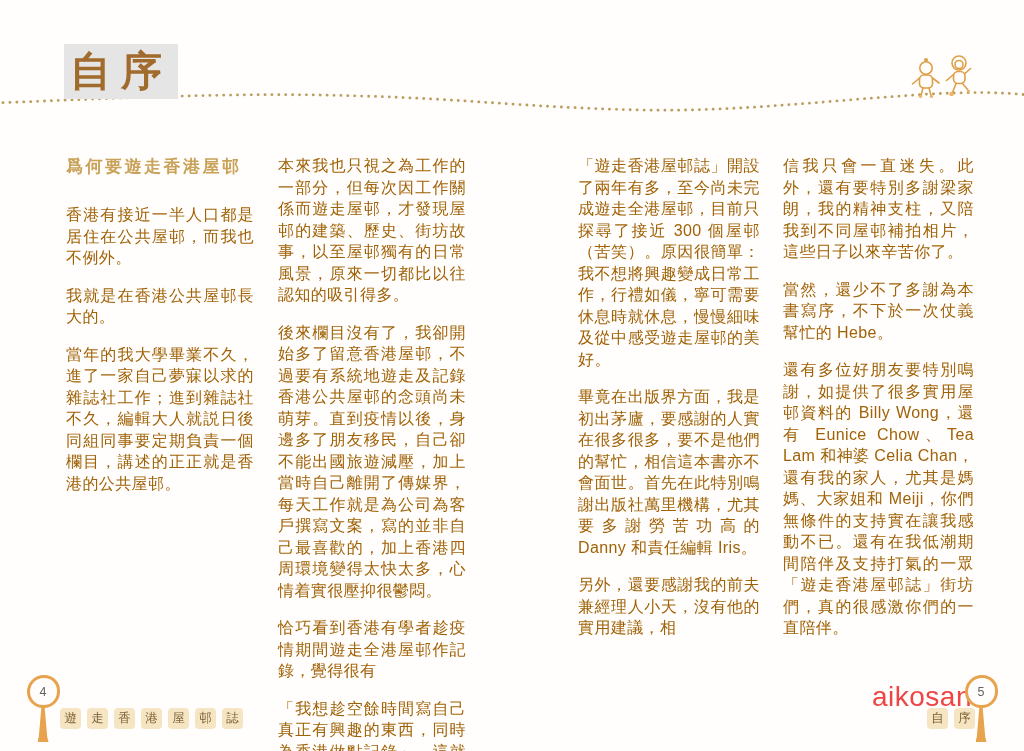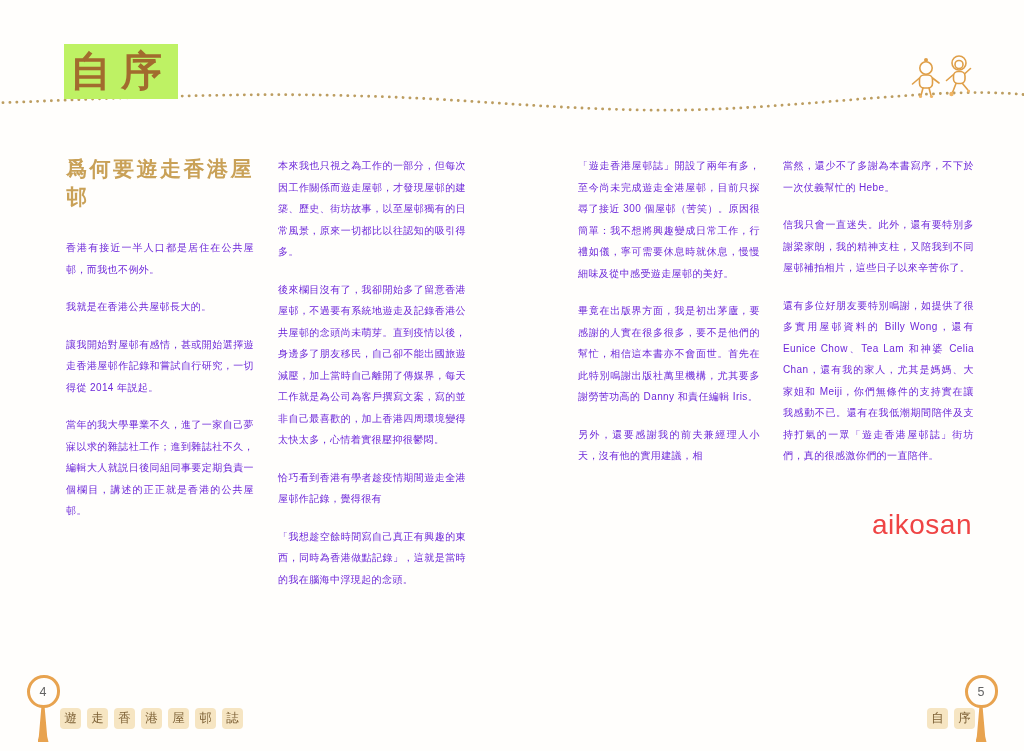--- a/index.html
+++ b/index.html
@@ -6,37 +6,37 @@
   .spread{
     position:relative;width:1024px;height:751px;background:#fffefc;overflow:hidden;
     font-family:"Liberation Sans","DejaVu Sans",sans-serif;
   }
   
   .wave-svg{position:absolute;left:0;top:0;width:1024px;height:140px;}
   .page-title{
     position:absolute;left:64px;top:44px;
     font-family:"DejaVu Serif","Liberation Serif",serif;
     font-weight:bold;font-size:41px;letter-spacing:10px;color:#a26b2e;
-    background:#bef264;padding:0 6px;
+    background:#e5e5e5;padding:0 6px;
   }
   .figures-svg{position:absolute;left:903px;top:48px;width:84px;height:62px;}
   
   .col{position:absolute;top:155px;}
   #col1{left:66px;width:188px;}
   #col2{left:278px;width:188px;}
   #col3{left:578px;width:182px;}
   #col4{left:783px;width:191px;}
   .col-heading{
     font-family:"DejaVu Serif","Liberation Serif",serif;
-    font-weight:bold;font-size:21px;letter-spacing:2.5px;color:#c9a157;
+    font-weight:bold;font-size:17px;letter-spacing:2.5px;color:#c9a157;
     margin:0 0 26px 0;
   }
   .col p{
-    margin:0 0 16px 0;font-size:10px;line-height:21.5px;
-    color:#6d28d9;text-align:justify;letter-spacing:0.4px;
+    margin:0 0 16px 0;font-size:16px;line-height:21.5px;
+    color:#a16207;text-align:justify;letter-spacing:0.4px;
   }
   .signature{
     margin-top:42px;text-align:right;font-size:28px;color:#ef4444;
     letter-spacing:0.5px;padding-right:2px;
   }
   
   .lollipop{position:absolute;width:36px;height:70px;}
   #lollipop-left{left:25px;top:675px;}
   #lollipop-right{left:963px;top:675px;}
   .lolli-circle{
@@ -89,21 +89,20 @@
     <path d="M59.5,35.5 L64.5,41.5"></path>
     <circle cx="48.5" cy="46" r="2.2" fill="#f0b463" stroke="none"></circle>
     <circle cx="65.5" cy="43" r="1.6" fill="#f0b463" stroke="none"></circle>
   </svg>
 
   <div class="col" id="col1">
     <div class="col-heading">爲何要遊走香港屋邨</div>
     <div>
         <p>香港有接近一半人口都是居住在公共屋邨，而我也不例外。</p>
         <p>我就是在香港公共屋邨長大的。</p>
-        <p>讓我開始對屋邨有感情，甚或開始選擇遊走香港屋邨作記錄和嘗試自行研究，一切得從 2014 年説起。</p>
         <p>當年的我大學畢業不久，進了一家自己夢寐以求的雜誌社工作；進到雜誌社不久，編輯大人就説日後同組同事要定期負責一個欄目，講述的正正就是香港的公共屋邨。</p>
       </div>
   </div>
 
   <div class="col" id="col2">
     <div>
         <p>本來我也只視之為工作的一部分，但每次因工作關係而遊走屋邨，才發現屋邨的建築、歷史、街坊故事，以至屋邨獨有的日常風景，原來一切都比以往認知的吸引得多。</p>
         <p>後來欄目沒有了，我卻開始多了留意香港屋邨，不過要有系統地遊走及記錄香港公共屋邨的念頭尚未萌芽。直到疫情以後，身邊多了朋友移民，自己卻不能出國旅遊減壓，加上當時自己離開了傳媒界，每天工作就是為公司為客戶撰寫文案，寫的並非自己最喜歡的，加上香港四周環境變得太快太多，心情着實很壓抑很鬱悶。</p>
         <p>恰巧看到香港有學者趁疫情期間遊走全港屋邨作記錄，覺得很有</p>
         <p>「我想趁空餘時間寫自己真正有興趣的東西，同時為香港做點記錄」，這就是當時的我在腦海中浮現起的念頭。</p>
@@ -113,22 +112,22 @@
   <div class="col" id="col3">
     <div>
         <p>「遊走香港屋邨誌」開設了兩年有多，至今尚未完成遊走全港屋邨，目前只探尋了接近 300 個屋邨（苦笑）。原因很簡單：我不想將興趣變成日常工作，行禮如儀，寧可需要休息時就休息，慢慢細味及從中感受遊走屋邨的美好。</p>
         <p>畢竟在出版界方面，我是初出茅廬，要感謝的人實在很多很多，要不是他們的幫忙，相信這本書亦不會面世。首先在此特別鳴謝出版社萬里機構，尤其要多謝勞苦功高的 Danny 和責任編輯 Iris。</p>
         <p>另外，還要感謝我的前夫兼經理人小天，沒有他的實用建議，相</p>
       </div>
   </div>
 
   <div class="col" id="col4">
     <div>
+        <p>信我只會一直迷失。此外，還有要特別多謝梁家朗，我的精神支柱，又陪我到不同屋邨補拍相片，這些日子以來辛苦你了。</p>
         <p>當然，還少不了多謝為本書寫序，不下於一次仗義幫忙的 Hebe。</p>
-        <p>信我只會一直迷失。此外，還有要特別多謝梁家朗，我的精神支柱，又陪我到不同屋邨補拍相片，這些日子以來辛苦你了。</p>
         <p>還有多位好朋友要特別鳴謝，如提供了很多實用屋邨資料的 Billy Wong，還有 Eunice Chow、Tea Lam 和神婆 Celia Chan，還有我的家人，尤其是媽媽、大家姐和 Meiji，你們無條件的支持實在讓我感動不已。還有在我低潮期間陪伴及支持打氣的一眾「遊走香港屋邨誌」街坊們，真的很感激你們的一直陪伴。</p>
       </div>
     <div class="signature">aikosan</div>
   </div>
 
   <div class="lollipop" id="lollipop-left">
     <div class="lolli-circle">4</div>
     <div class="lolli-stem"></div>
   </div>
   <div class="tile-row" id="book-title-tiles">

